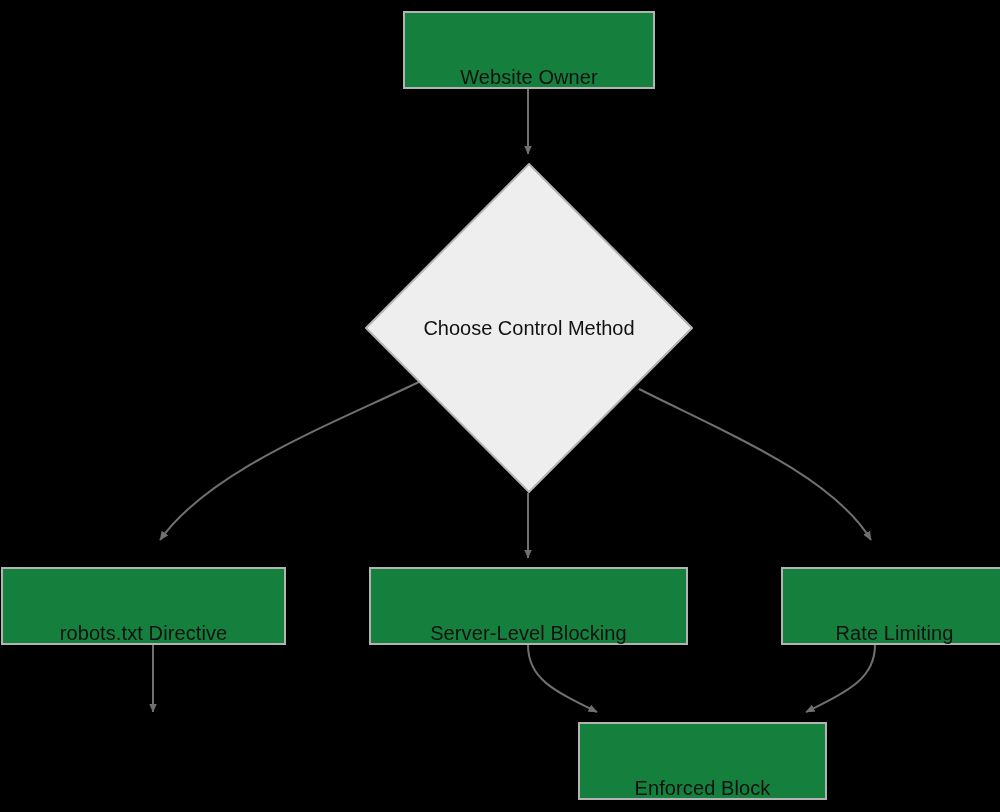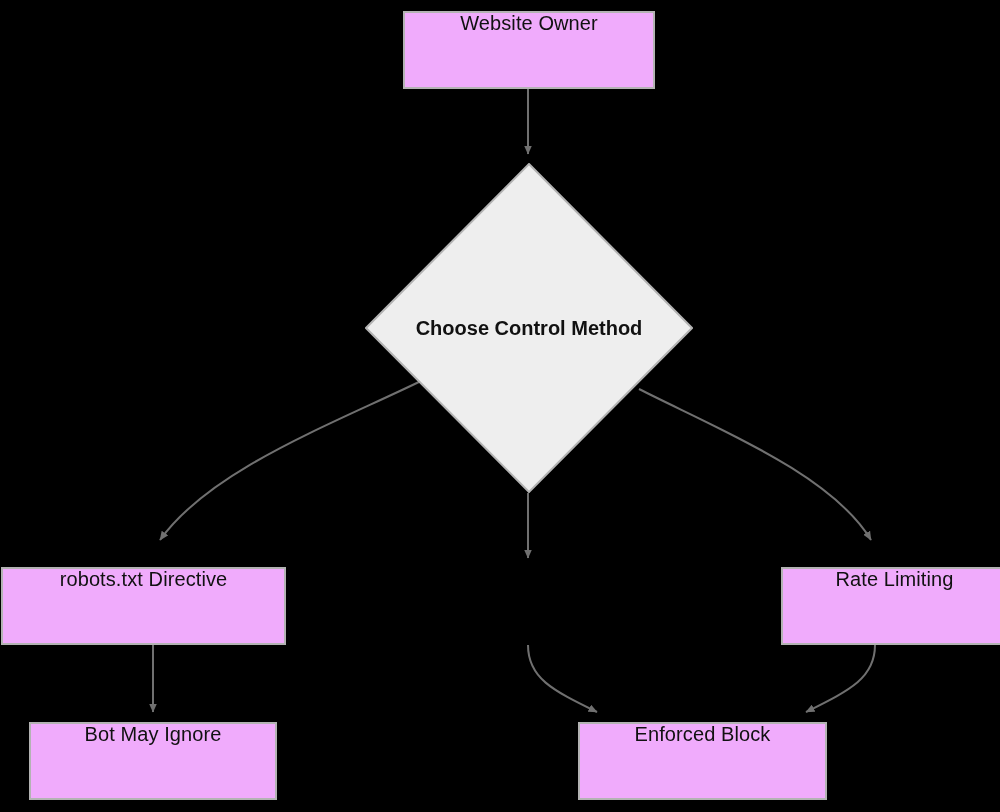--- a/index.html
+++ b/index.html
@@ -18,24 +18,24 @@
   #edge-layer {
     position: absolute;
     left: 0;
     top: 0;
     width: 1000px;
     height: 812px;
   }
   .node {
     position: absolute;
     box-sizing: border-box;
-    background: #f0abfc;
+    background: #15803d;
     border: 2px solid #b3b3b3;
     display: flex;
-    align-items: flex-start;
+    align-items: flex-end;
     justify-content: center;
     z-index: 2;
   }
   .node-label {
     color: #111111;
     font-size: 20px;
     line-height: 1;
     letter-spacing: 0.1px;
     white-space: nowrap;
     text-align: center;
@@ -58,21 +58,21 @@
     position: relative;
     z-index: 3;
     color: #111111;
     font-size: 20px;
     line-height: 1;
     white-space: nowrap;
   }
 
   
   #node-website-owner { left: 403px; top: 11px; width: 252px; height: 78px; }
-  #node-choose-control-method { left: 365px; top: 163px; width: 328px; height: 330px; font-weight: bold; }
+  #node-choose-control-method { left: 365px; top: 163px; width: 328px; height: 330px; }
   #node-robots-txt-directive { left: 1px; top: 567px; width: 285px; height: 78px; }
   #node-server-level-blocking { left: 369px; top: 567px; width: 319px; height: 78px; }
   #node-rate-limiting { left: 761px; top: 567px; width: 227px; height: 78px; margin-left: 20px; }
   #node-bot-may-ignore { left: 29px; top: 722px; width: 248px; height: 78px; }
   #node-enforced-block { left: 578px; top: 722px; width: 249px; height: 78px; }
 </style>
 </head>
 <body>
 
 <div id="canvas">
@@ -107,26 +107,26 @@
     <svg class="diamond-shape" viewBox="0 0 328 330" preserveAspectRatio="none" xmlns="http://www.w3.org/2000/svg">
       <polygon points="164,1 327,165 164,329 1,165" fill="#eeeeee" stroke="#b3b3b3" stroke-width="2"></polygon>
     </svg>
     <span class="diamond-label">Choose Control Method</span>
   </div>
 
   <div class="node" id="node-robots-txt-directive">
     <span class="node-label">robots.txt Directive</span>
   </div>
 
+  <div class="node" id="node-server-level-blocking">
+    <span class="node-label">Server-Level Blocking</span>
+  </div>
 
   <div class="node" id="node-rate-limiting">
     <span class="node-label">Rate Limiting</span>
   </div>
 
-  <div class="node" id="node-bot-may-ignore">
-    <span class="node-label">Bot May Ignore</span>
-  </div>
 
   <div class="node" id="node-enforced-block">
     <span class="node-label">Enforced Block</span>
   </div>
 
 </div>
 
 </body></html>

